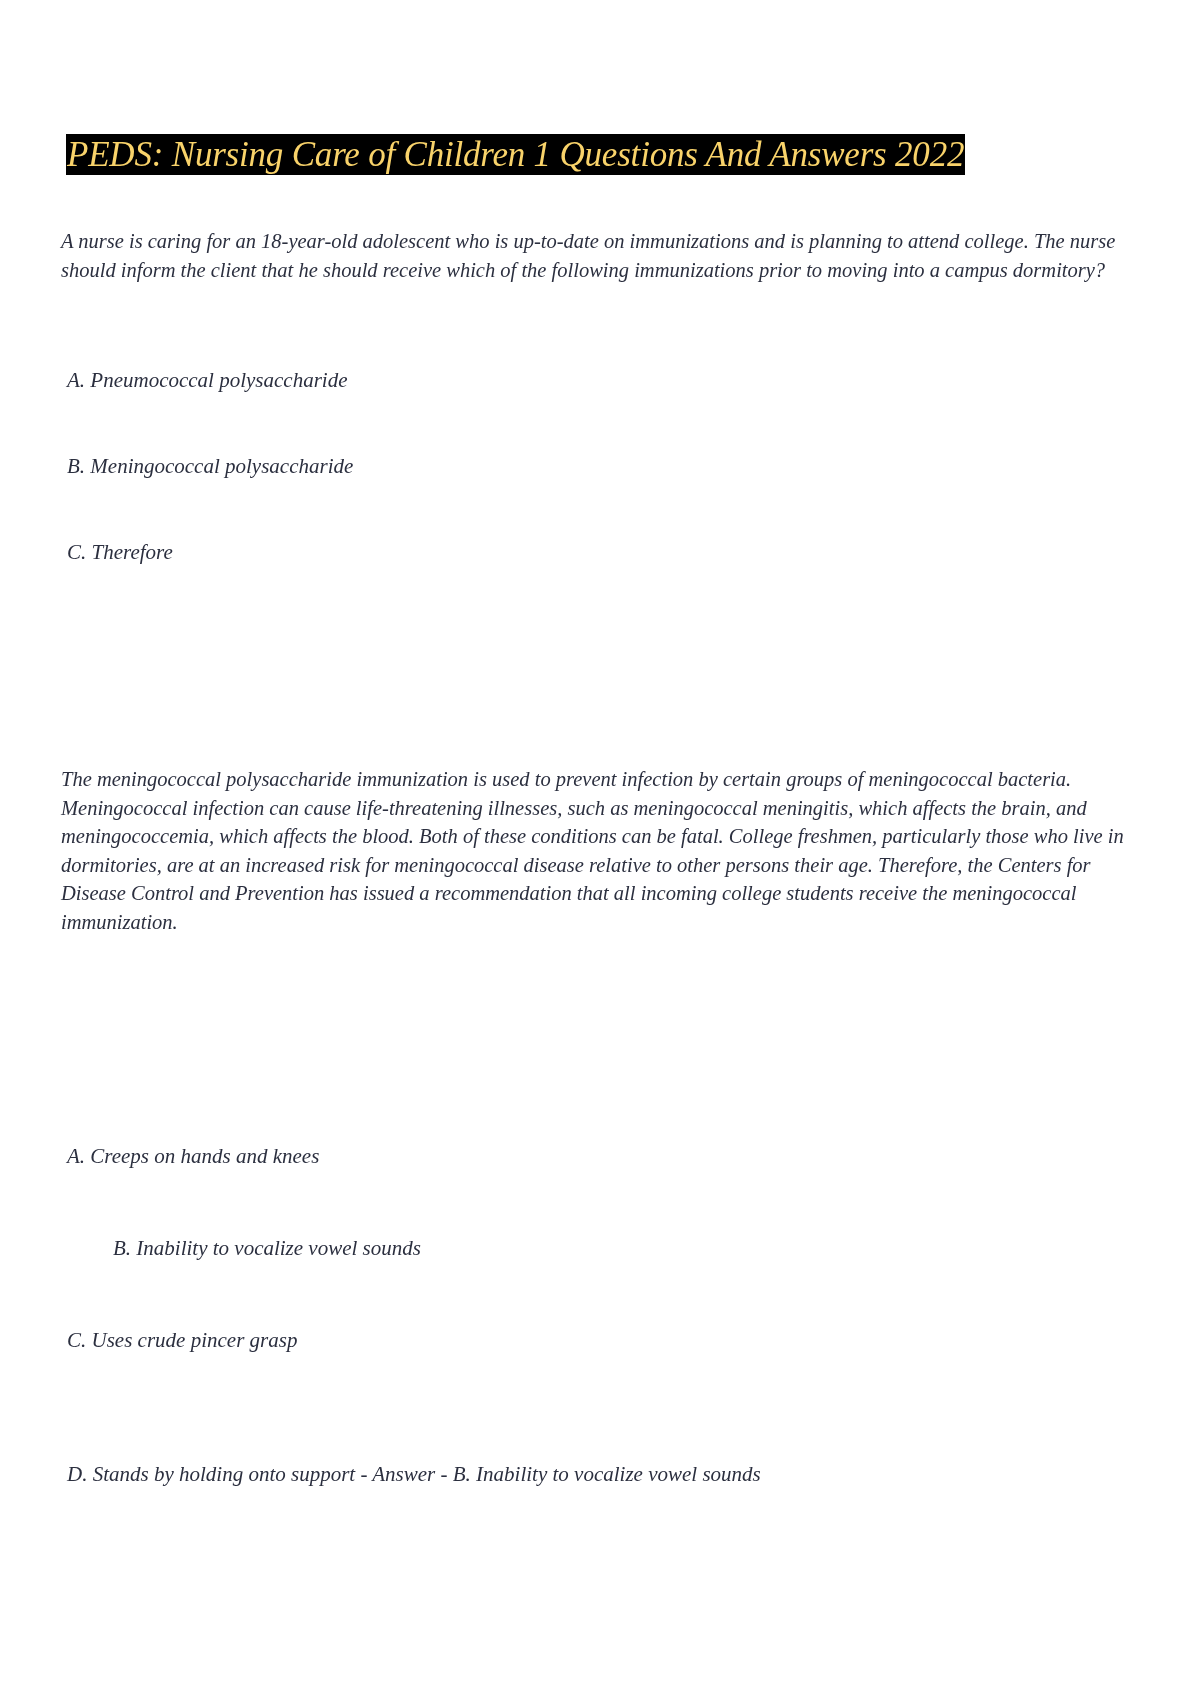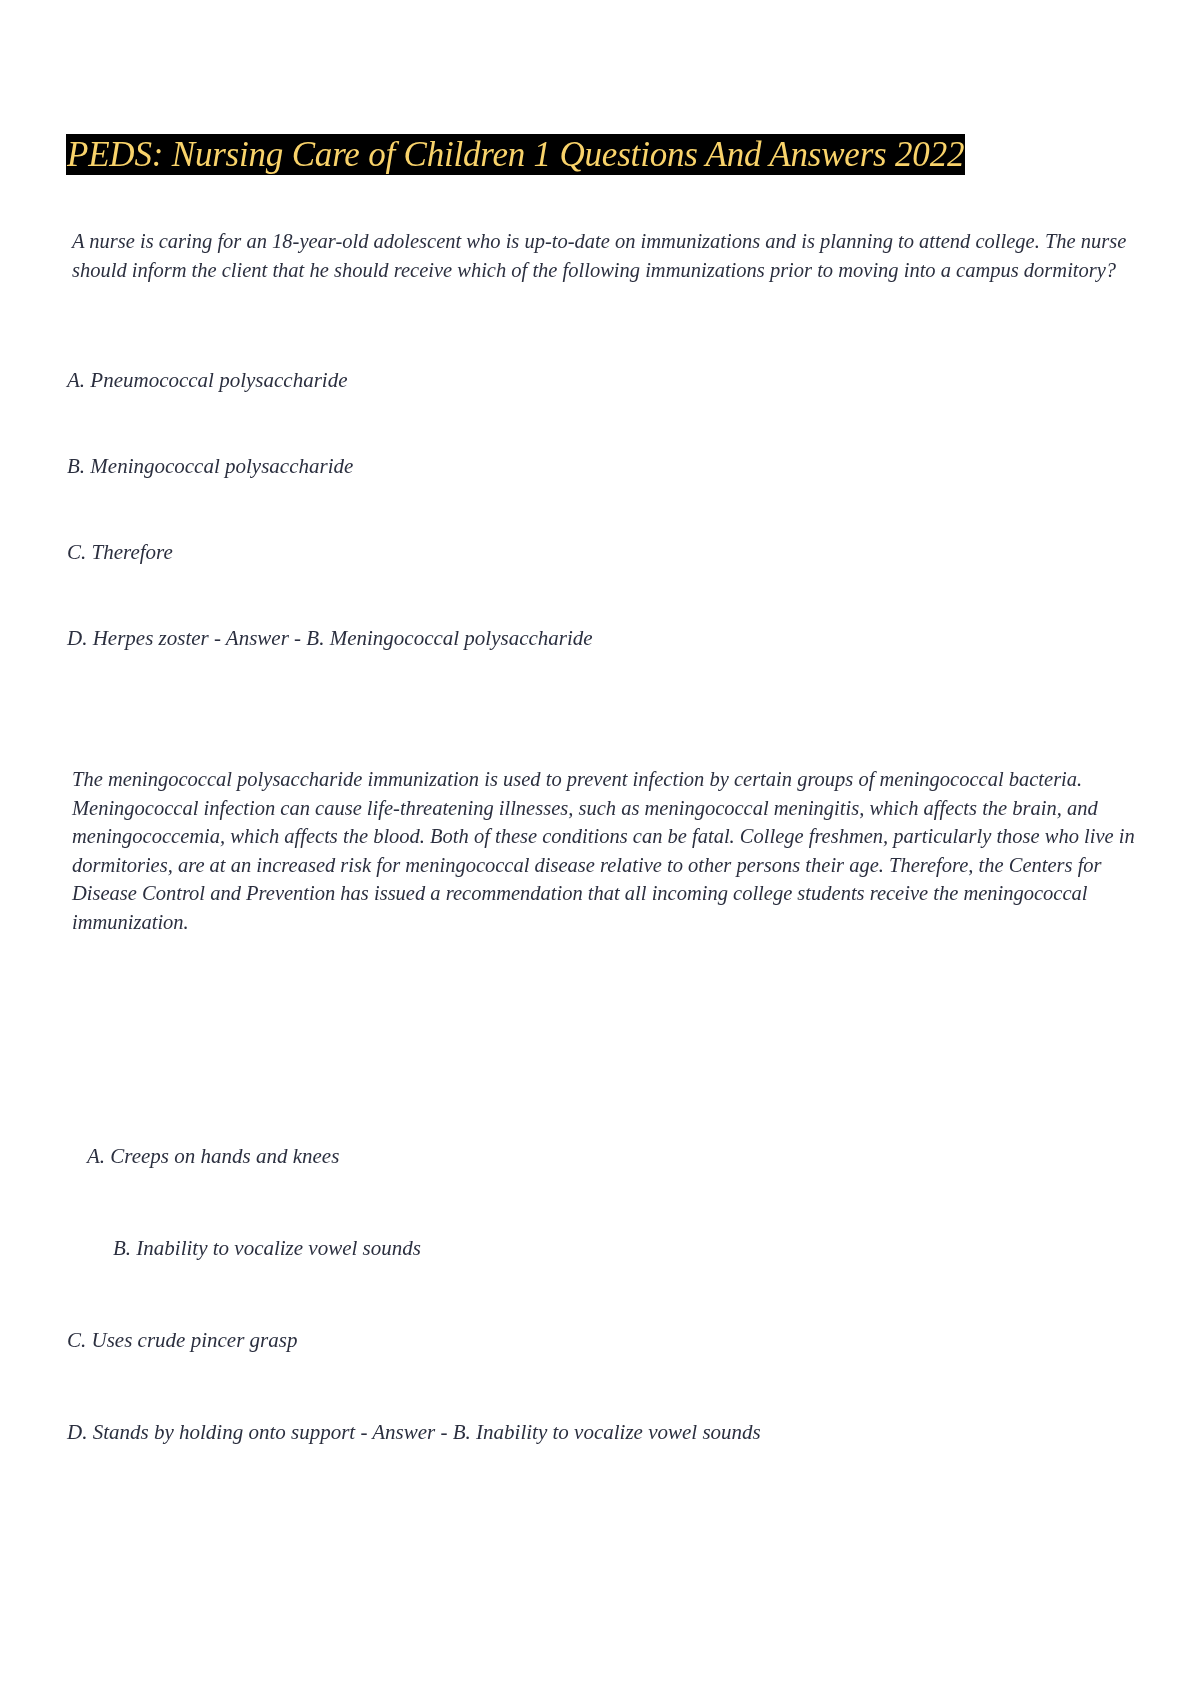--- a/index.html
+++ b/index.html
@@ -32,21 +32,21 @@
       background: #000000;
       color: #f9d36a;
       font-size: 35px;
       line-height: 41px;
       white-space: nowrap;
       padding: 0 1px;
       letter-spacing: -0.2px;
     }
     .block {
       position: absolute;
-      left: 72px;
+      left: 61px;
       width: 1065px;
       font-size: 20.5px;
       line-height: 28.5px;
       color: #2b2f3f;
       margin: 0;
     }
     .option {
       position: absolute;
       left: 67px;
       font-size: 21px;
@@ -61,24 +61,23 @@
 
 <div class="page">
 
   <div class="title-bar">PEDS: Nursing Care of Children 1 Questions And Answers 2022</div>
 
   <p class="block" style="top:227px;">A nurse is caring for an 18-year-old adolescent who is up-to-date on immunizations and is planning to attend college. The nurse should inform the client that he should receive which of the following immunizations prior to moving into a campus dormitory?</p>
 
   <p class="option" style="top:366px;">A. Pneumococcal polysaccharide</p>
   <p class="option" style="top:452px;">B. Meningococcal polysaccharide</p>
   <p class="option" style="top:538px;">C. Therefore</p>
-  <p class="option" style="top:624px;">D. Herpes zoster - Answer - B. Meningococcal polysaccharide</p>
 
   <p class="block" style="top:765px;">The meningococcal polysaccharide immunization is used to prevent infection by certain groups of meningococcal bacteria. Meningococcal infection can cause life-threatening illnesses, such as meningococcal meningitis, which affects the brain, and meningococcemia, which affects the blood. Both of these conditions can be fatal. College freshmen, particularly those who live in dormitories, are at an increased risk for meningococcal disease relative to other persons their age. Therefore, the Centers for Disease Control and Prevention has issued a recommendation that all incoming college students receive the meningococcal immunization.</p>
 
 
-  <p class="option" style="top:1142px;margin-left:20px;">A. Creeps on hands and knees</p>
+  <p class="option" style="top:1142px;">A. Creeps on hands and knees</p>
   <p class="option" style="top:1234px;margin-left:46px;">B. Inability to vocalize vowel sounds</p>
   <p class="option" style="top:1326px;text-align:right;">C. Uses crude pincer grasp</p>
-  <p class="option" style="top:1418px;">D. Stands by holding onto support - Answer - B. Inability to vocalize vowel sounds</p>
+  <p class="option" style="top:1460px;">D. Stands by holding onto support - Answer - B. Inability to vocalize vowel sounds</p>
 
 
 </div>
 
 </body></html>

